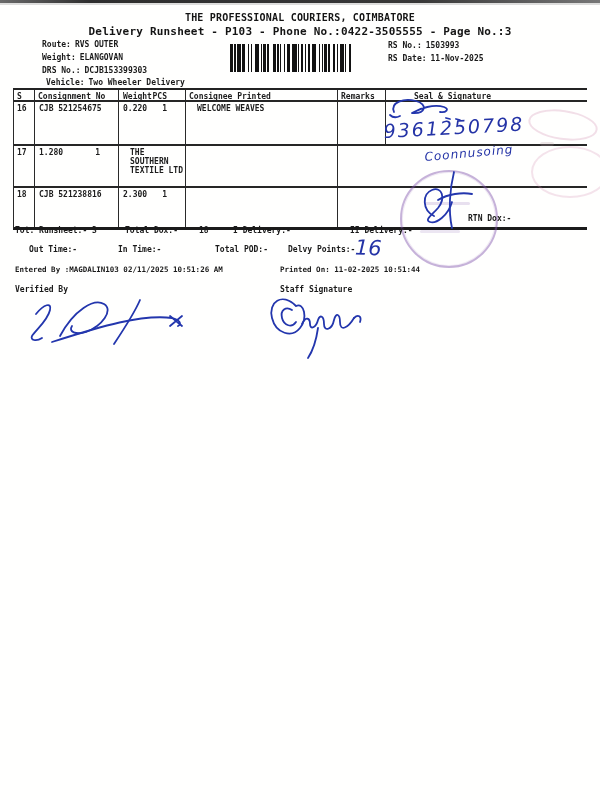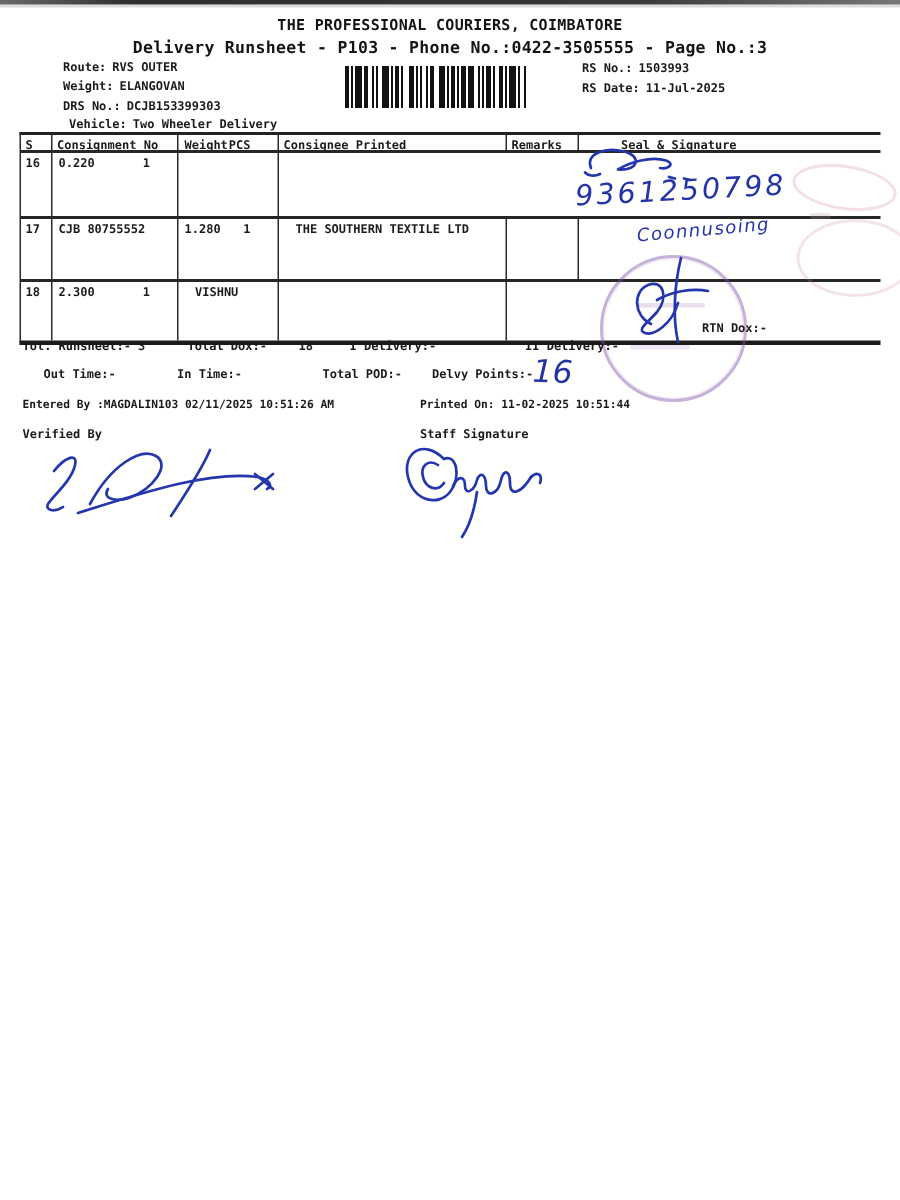--- a/index.html
+++ b/index.html
@@ -112,65 +112,66 @@
       <rect x="106.75" y="0" width="1.39" height="28" fill="#121212"></rect>
       <rect x="109.52" y="0" width="4.16" height="28" fill="#121212"></rect>
       <rect x="115.07" y="0" width="1.39" height="28" fill="#121212"></rect>
       <rect x="119.23" y="0" width="1.39" height="28" fill="#121212"></rect>
     </svg>
 
   <div class="abs meta" style="left:360px;top:41px;">
     <span class="lbl">RS No.:</span><span>1503993</span>
   </div>
   <div class="abs meta" style="left:360px;top:54px;">
-    <span class="lbl">RS Date:</span><span>11-Jul-2025</span>
+    <span class="lbl">RS Date:</span><span>11-Nov-2025</span>
   </div>
 
   <div class="tbl">
     <div class="trow th">
       <div class="tc">S No</div>
       <div class="tc">Consignment No</div>
       <div class="tc wp">
         <span>Weight</span>
         <span>PCS</span>
       </div>
       <div class="tc">Consignee Printed</div>
       <div class="tc">Remarks</div>
       <div class="tc sealhead">Seal &amp; Signature</div>
     </div>
 
     <div class="trow r1">
       <div class="tc">16</div>
+      <div class="tc" style="padding-left:4px;">CJB 521254675</div>
       <div class="tc wp">
         <span>0.220</span>
         <span>1</span>
       </div>
+      <div class="tc ind">WELCOME WEAVES</div>
       <div class="tc"></div>
       <div class="tc"></div>
     </div>
 
     <div class="trow r2">
       <div class="tc">17</div>
-      <div class="tc" style="padding-left:4px;">CJB 80755552</div>
       <div class="tc wp">
         <span>1.280</span>
         <span>1</span>
       </div>
       <div class="tc ind">THE SOUTHERN TEXTILE LTD</div>
       <div class="tc"></div>
       <div class="tc"></div>
     </div>
 
     <div class="trow r3">
       <div class="tc">18</div>
+      <div class="tc" style="padding-left:4px;">CJB 521238816</div>
       <div class="tc wp">
         <span>2.300</span>
         <span>1</span>
       </div>
-      <div class="tc ind">VISHNU</div>
       <div class="tc"></div>
       <div class="tc"></div>
     </div>
   </div>
 
   <div class="stamp-pink-a"></div>
   <div class="stamp-pink-b"></div>
   <div class="stamp-pink-dot" style="left:540px;top:142px;"></div>
   <div class="stamp-purple">
     <div class="inner1"></div>

